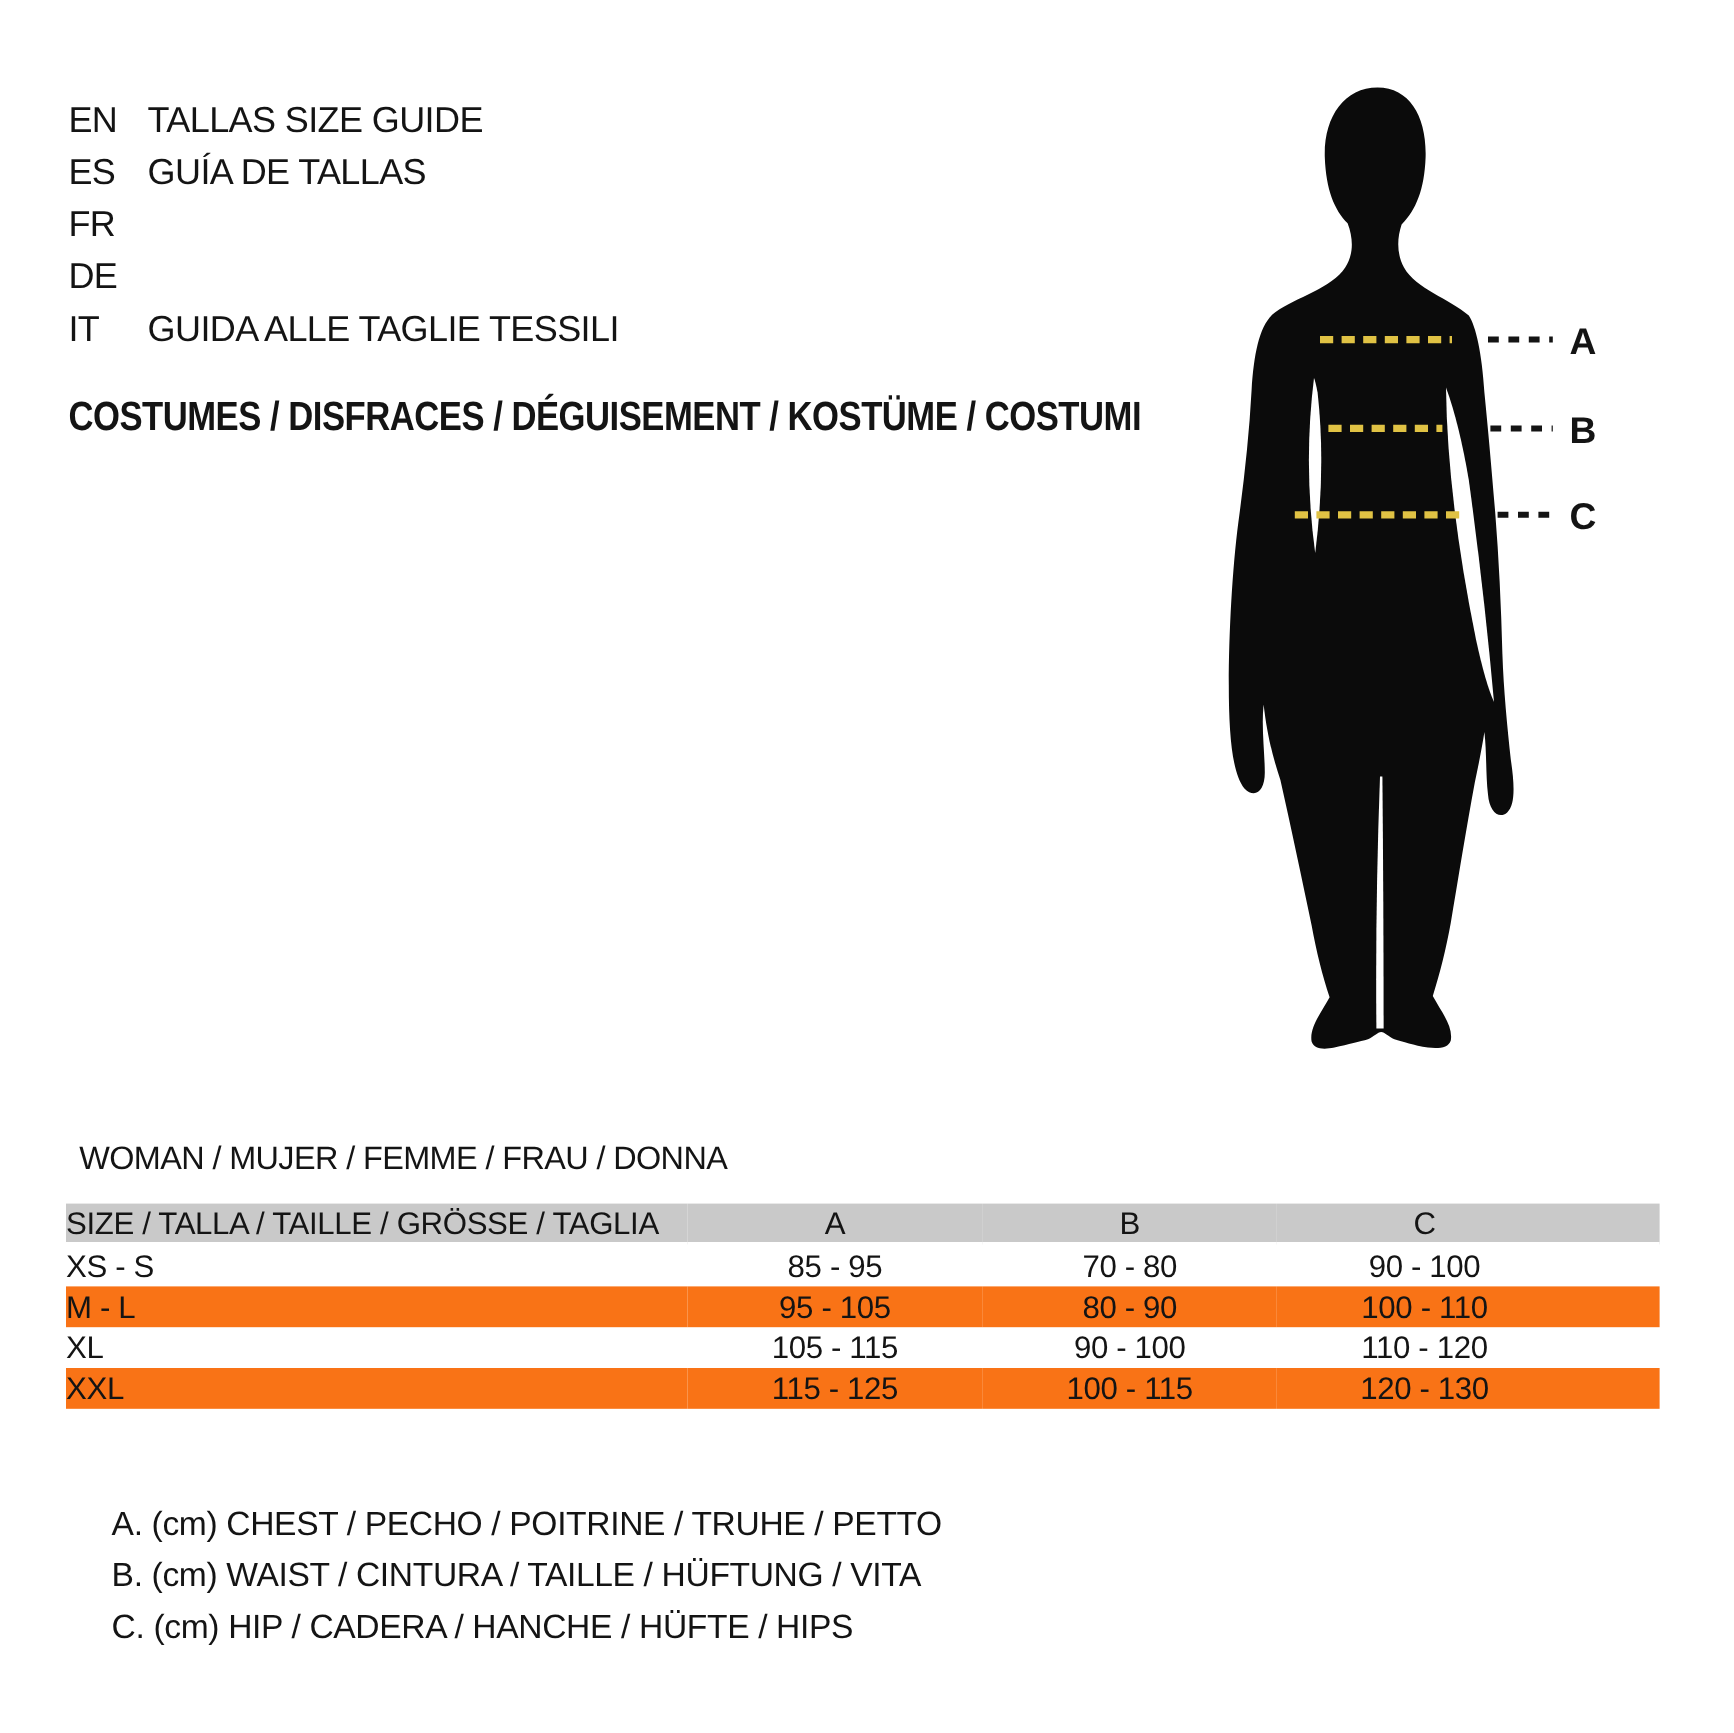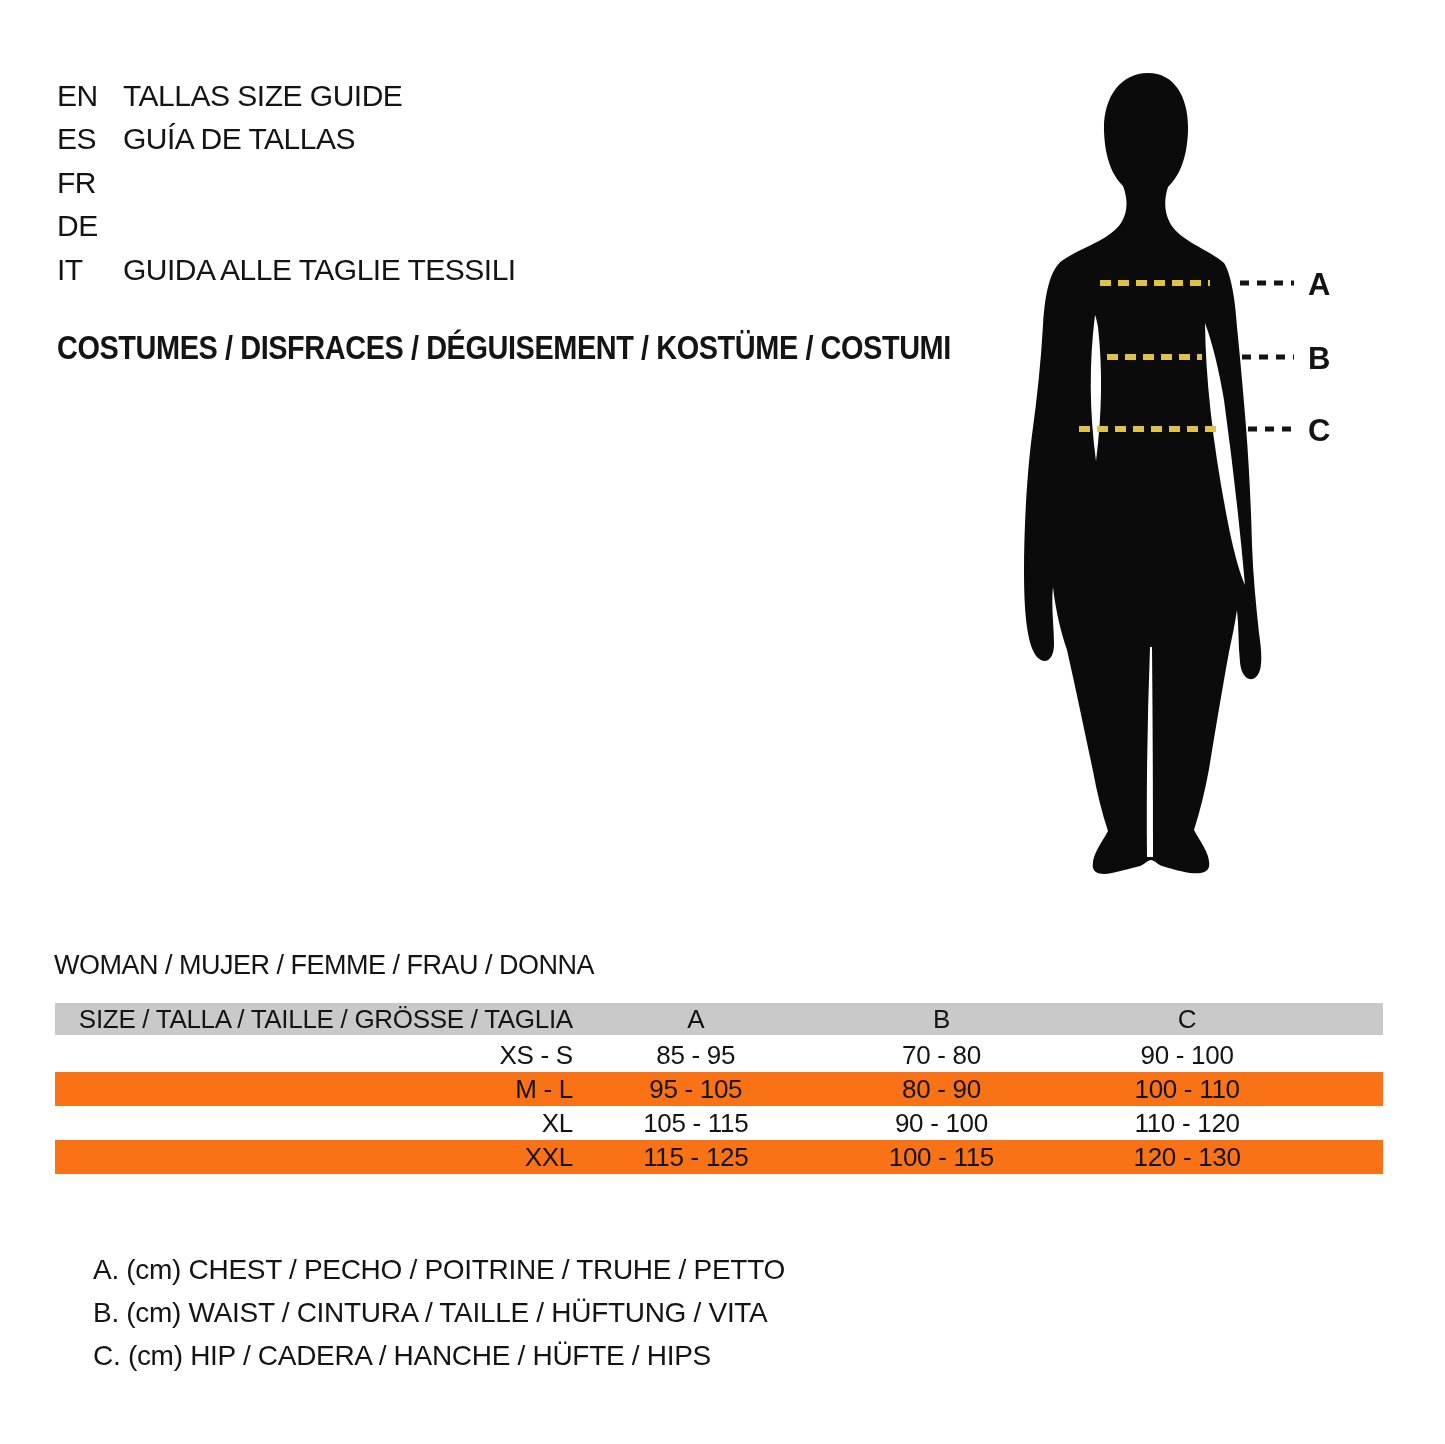--- a/index.html
+++ b/index.html
@@ -7,44 +7,44 @@
     position:relative;
     width:1445px;
     height:1444px;
     background:#ffffff;
     font-family:"Liberation Sans","DejaVu Sans",sans-serif;
     color:#141414;
     overflow:hidden;
   }
   
   .lang-list{position:absolute;left:57px;top:74px;}
-  .lang-row{display:flex;height:43.5px;align-items:center;font-size:30px;letter-spacing:-0.5px;}
+  .lang-row{display:flex;height:43.5px;align-items:flex-end;font-size:30px;letter-spacing:-0.5px;}
   .lang-code{width:66px;flex:0 0 66px;}
   
   .costumes{
     position:absolute;left:57px;top:328px;
     font-size:34px;font-weight:bold;letter-spacing:-0.5px;white-space:nowrap;
     transform:scaleX(0.85);transform-origin:0 0;
   }
   
   .figure-wrap{position:absolute;left:1000px;top:65px;width:360px;height:820px;}
   .figure-wrap svg{display:block;}
   .abc-label{font-family:"Liberation Sans","DejaVu Sans",sans-serif;font-size:31px;font-weight:bold;fill:#141414;}
   
-  .woman-heading{position:absolute;left:54px;top:950px;font-size:27px;letter-spacing:-0.5px;white-space:nowrap;}
+  .woman-heading{position:absolute;left:66px;top:950px;font-size:27px;letter-spacing:-0.5px;white-space:nowrap;}
   
   table.size-table{
     position:absolute;left:55px;top:1003px;width:1328px;
     border-collapse:collapse;table-layout:fixed;
     font-size:26px;letter-spacing:-0.3px;
   }
   table.size-table td,table.size-table th{
     padding:0;height:34px;font-weight:normal;vertical-align:middle;
   }
-  table.size-table .c-size{text-align:right;padding-left:10px;}
+  table.size-table .c-size{text-align:left;}
   table.size-table .c-val{text-align:center;}
   tr.t-head{background:#c9c9c9;}
   tr.t-head th{height:32px;border-bottom:3px solid #ffffff;}
   tr.alt{background:#f97316;}
   
   .measure-legend{position:absolute;left:57px;top:1248px;margin-left:36px;}
   .legend-row{height:43px;display:flex;align-items:center;font-size:28px;letter-spacing:-0.3px;white-space:nowrap;}
 </style>
 </head>
 <body>

